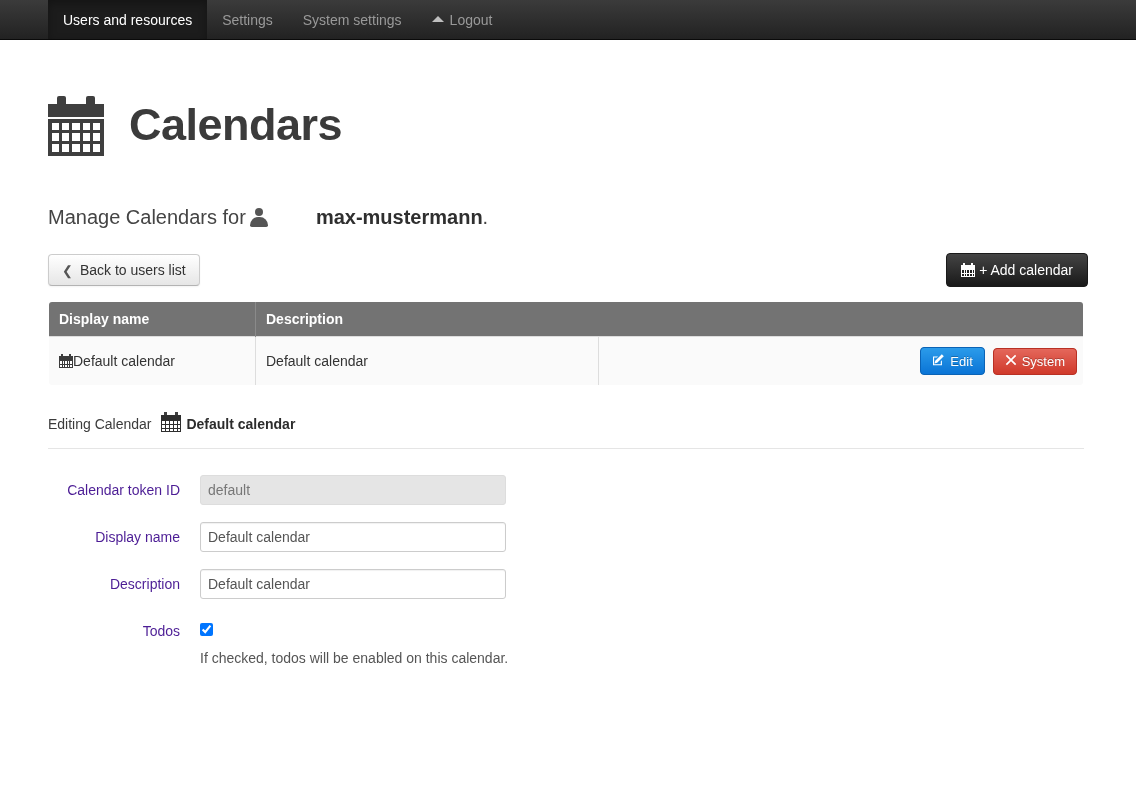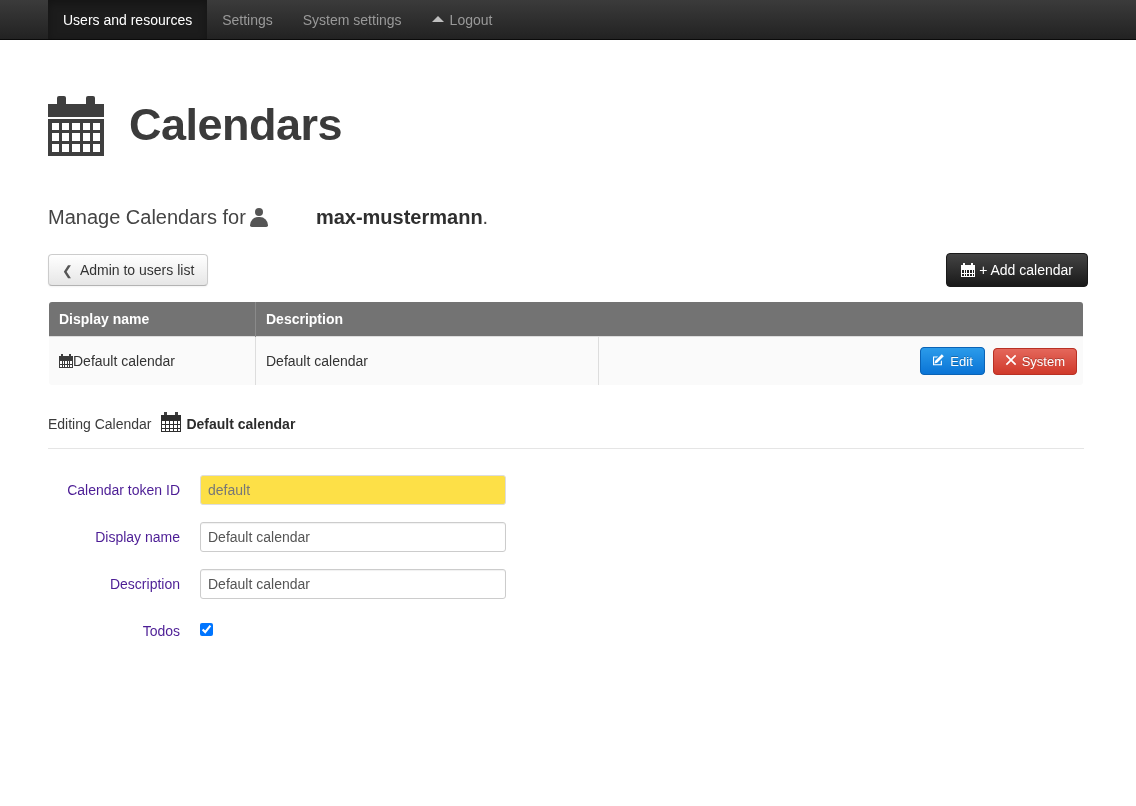--- a/index.html
+++ b/index.html
@@ -313,21 +313,21 @@
     font-size: 14px;
     color: #555555;
     border: 1px solid #cccccc;
     border-radius: 3px;
     background: #ffffff;
     box-shadow: inset 0 1px 1px rgba(0,0,0,.06);
     font-family: "Liberation Sans", sans-serif;
     outline: none;
   }
   .form-control.disabled {
-    background: #fde047;
+    background: #e5e5e5;
     color: #777777;
     border-color: #dddddd;
     box-shadow: none;
   }
   .checkbox-wrap { padding-top: 6px; }
   .checkbox-wrap input[type=checkbox] { margin: 0; width: 13px; height: 13px; }
   .help-text {
     font-size: 14px;
     color: #555555;
     margin-top: 10px;
@@ -393,21 +393,21 @@
     <h1 class="page-title">Calendars</h1>
   </div>
 
   <div class="subtitle">
     <span>Manage Calendars for</span><span class="user-ico"><span class="head"></span><span class="body"></span></span><span class="uname">max-mustermann</span><span>.</span>
   </div>
 
   <div class="btn-bar">
     <button class="btn btn-default">
       <span class="chev-left">❮</span>
-      <span>Admin to users list</span>
+      <span>Back to users list</span>
     </button>
     <button class="btn btn-inverse">
       <span class="cal-ico cal-btn">
         <span class="nub nub1"></span>
           <span class="nub nub2"></span>
         <span class="bar"></span>
         <span class="frame">
             <i></i>
             <i></i>
             <i></i>
@@ -515,18 +515,19 @@
 
     <div class="form-row">
       <div class="form-label">Description</div>
       <input class="form-control" type="text" value="Default calendar" style="">
     </div>
 
     <div class="form-row">
       <div class="form-label">Todos</div>
       <div class="checkbox-wrap">
         <input type="checkbox" id="todos-cb" checked="" style="">
+        <div class="help-text">If checked, todos will be enabled on this calendar.</div>
       </div>
     </div>
 
 
   </form>
 </div>
 
 </body></html>

